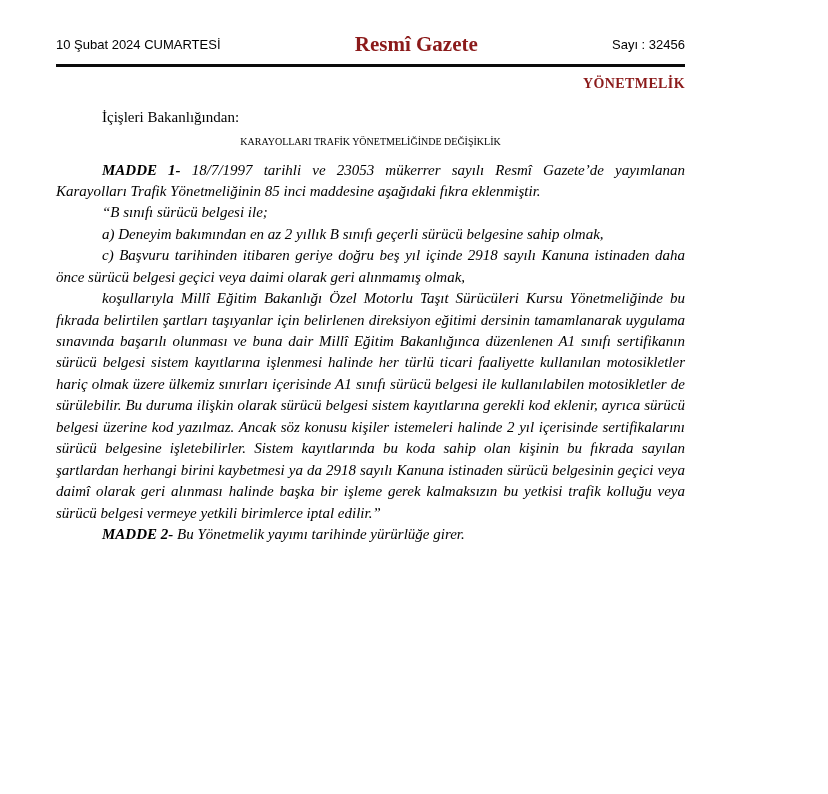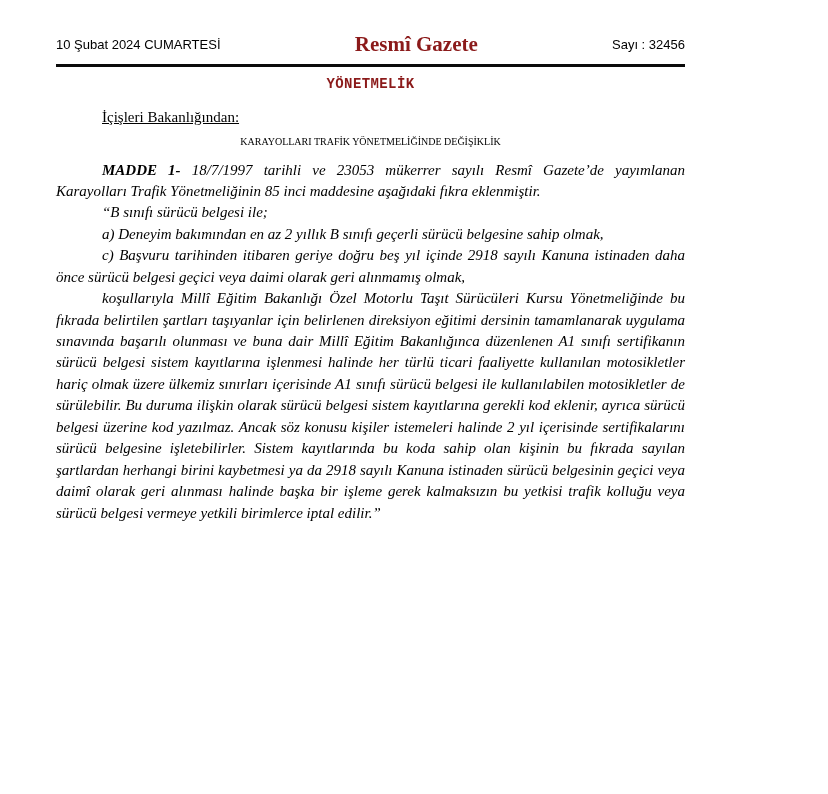--- a/index.html
+++ b/index.html
@@ -32,34 +32,34 @@
     font-size: 21px;
     color: var(--accent);
     text-align: center;
   }
   .rule {
     border: none;
     border-top: 3px solid #0a0a0a;
     margin: 7px 0 9px 0;
   }
   .section-heading {
-    text-align: center;
-    font-family: Liberation Mono, monospace;
+    text-align: right;
+    font-family: Liberation Serif, serif;
     font-weight: bold;
     font-size: 14px;
     letter-spacing: 0.4px;
     color: var(--accent);
     margin: 6px 0 17px 0;
   }
   .ministry {
     margin: 0 0 9px 0;
     font-size: 15px;
     text-indent: 46px;
   }
-  .ministry .u { text-decoration: underline; }
+  .ministry .u { }
   .doc-title {
     text-align: center;
     font-weight: normal;
     font-size: 10px;
     line-height: 1.35;
     margin: 0;
   }
   .body-block { margin-top: 11px; font-style: italic; }
   .body-p {
     margin: 0;
@@ -88,15 +88,16 @@
   <p class="ministry"><span class="u">İçişleri Bakanlığından:</span></p>
 
   <div class="doc-title">KARAYOLLARI TRAFİK YÖNETMELİĞİNDE DEĞİŞİKLİK</div>
 
   <div class="body-block">
     <p class="body-p"><b>MADDE 1-</b><span> 18/7/1997 tarihli ve 23053 mükerrer sayılı Resmî Gazete’de yayımlanan Karayolları Trafik Yönetmeliğinin 85 inci maddesine aşağıdaki fıkra eklenmiştir.</span></p>
     <p class="body-p"><span>“B sınıfı sürücü belgesi ile;</span></p>
     <p class="body-p"><span>a) Deneyim bakımından en az 2 yıllık B sınıfı geçerli sürücü belgesine sahip olmak,</span></p>
     <p class="body-p"><span>c) Başvuru tarihinden itibaren geriye doğru beş yıl içinde 2918 sayılı Kanuna istinaden daha önce sürücü belgesi geçici veya daimi olarak geri alınmamış olmak,</span></p>
     <p class="body-p"><span>koşullarıyla Millî Eğitim Bakanlığı Özel Motorlu Taşıt Sürücüleri Kursu Yönetmeliğinde bu fıkrada belirtilen şartları taşıyanlar için belirlenen direksiyon eğitimi dersinin tamamlanarak uygulama sınavında başarılı olunması ve buna dair Millî Eğitim Bakanlığınca düzenlenen A1 sınıfı sertifikanın sürücü belgesi sistem kayıtlarına işlenmesi halinde her türlü ticari faaliyette kullanılan motosikletler hariç olmak üzere ülkemiz sınırları içerisinde A1 sınıfı sürücü belgesi ile kullanılabilen motosikletler de sürülebilir. Bu duruma ilişkin olarak sürücü belgesi sistem kayıtlarına gerekli kod eklenir, ayrıca sürücü belgesi üzerine kod yazılmaz. Ancak söz konusu kişiler istemeleri halinde 2 yıl içerisinde sertifikalarını sürücü belgesine işletebilirler. Sistem kayıtlarında bu koda sahip olan kişinin bu fıkrada sayılan şartlardan herhangi birini kaybetmesi ya da 2918 sayılı Kanuna istinaden sürücü belgesinin geçici veya daimî olarak geri alınması halinde başka bir işleme gerek kalmaksızın bu yetkisi trafik kolluğu veya sürücü belgesi vermeye yetkili birimlerce iptal edilir.”</span></p>
+    <p class="body-p"><b>MADDE 2-</b><span> Bu Yönetmelik yayımı tarihinde yürürlüğe girer.</span></p>
   </div>
 
 </div>
 
 </body></html>

